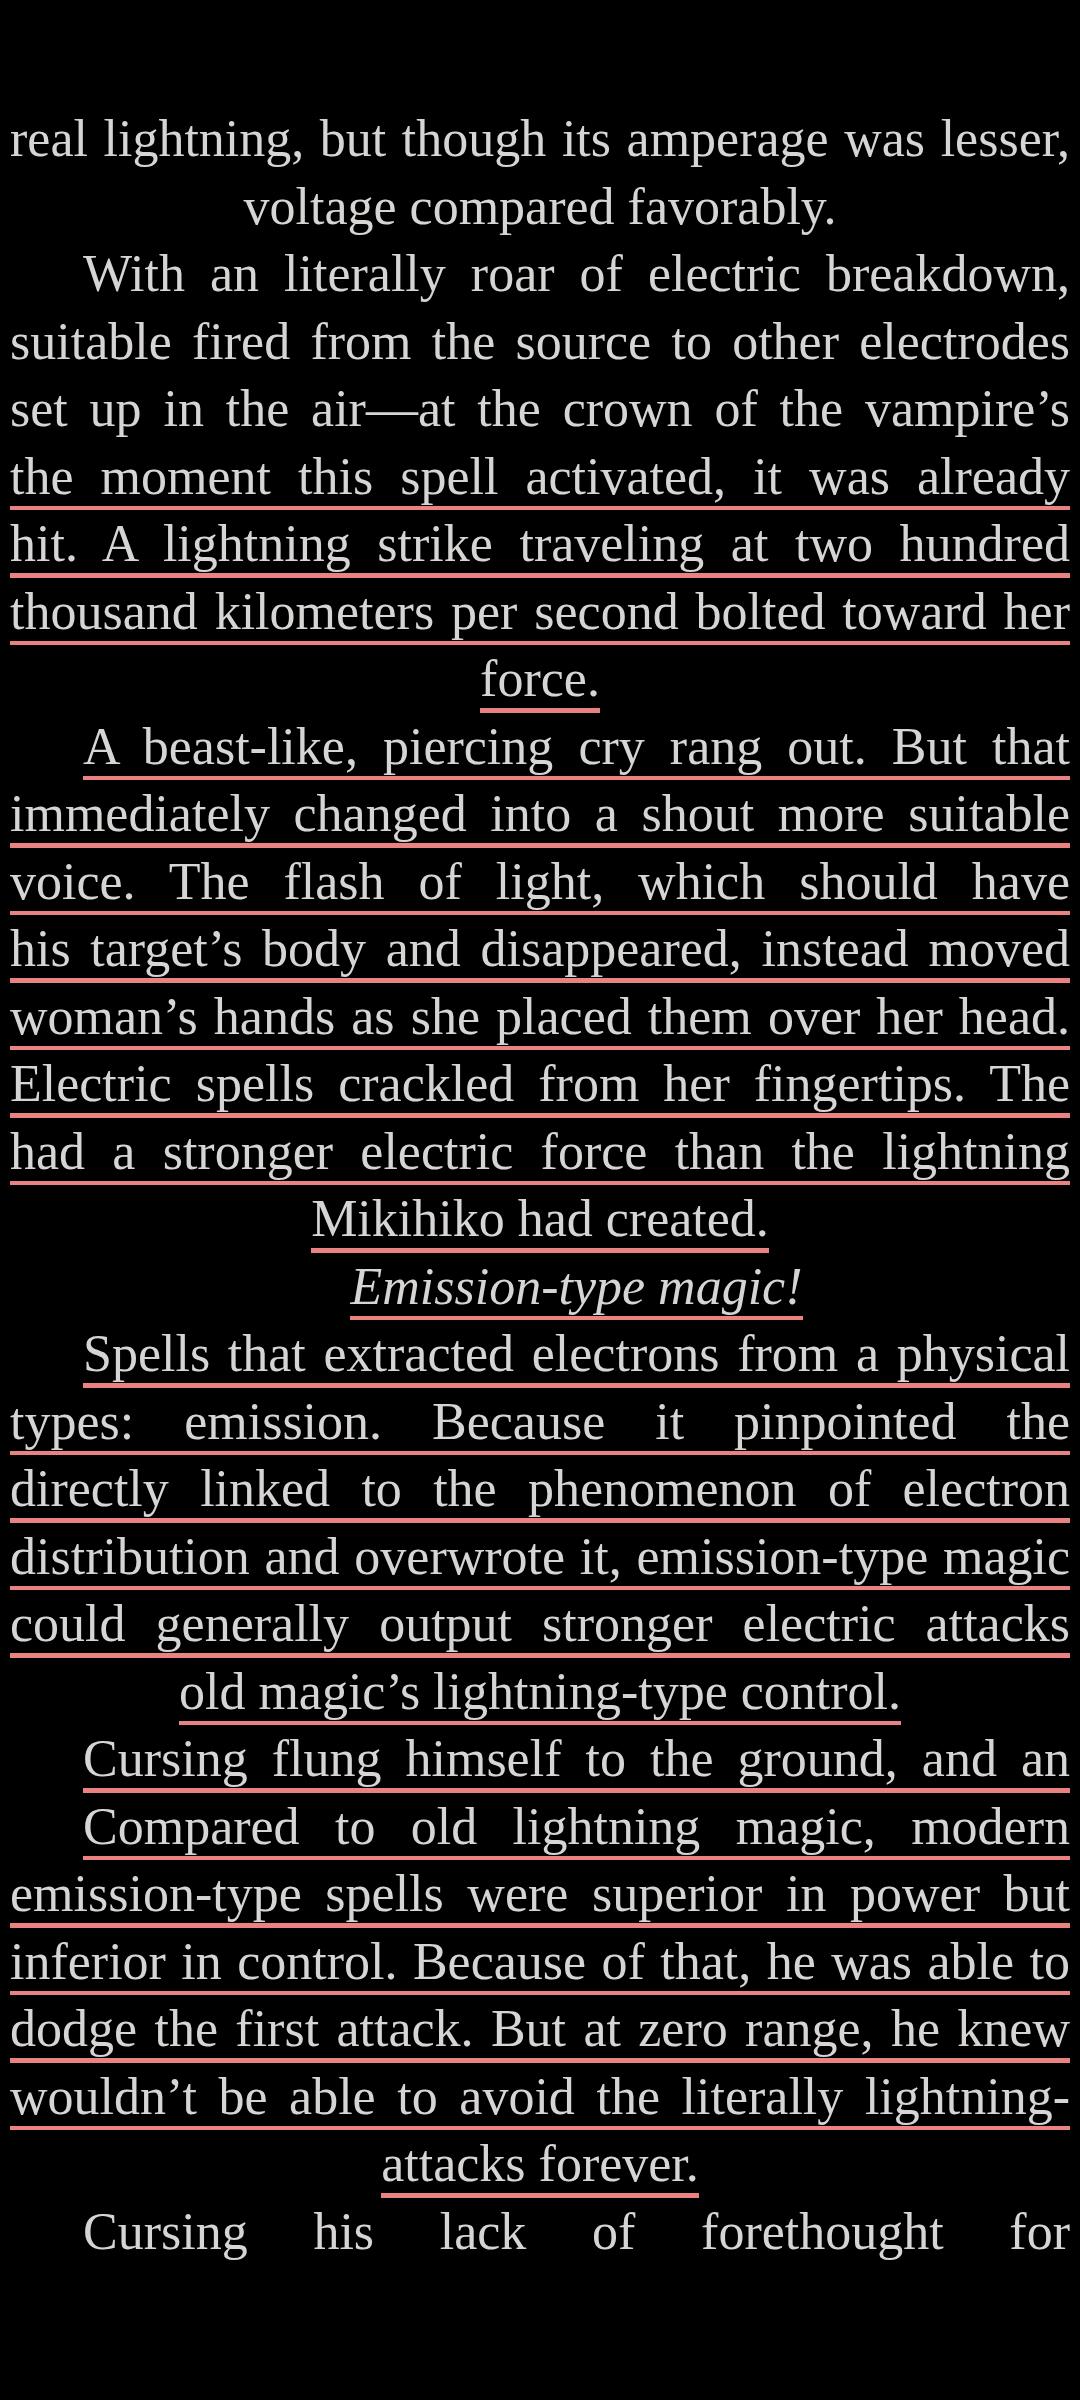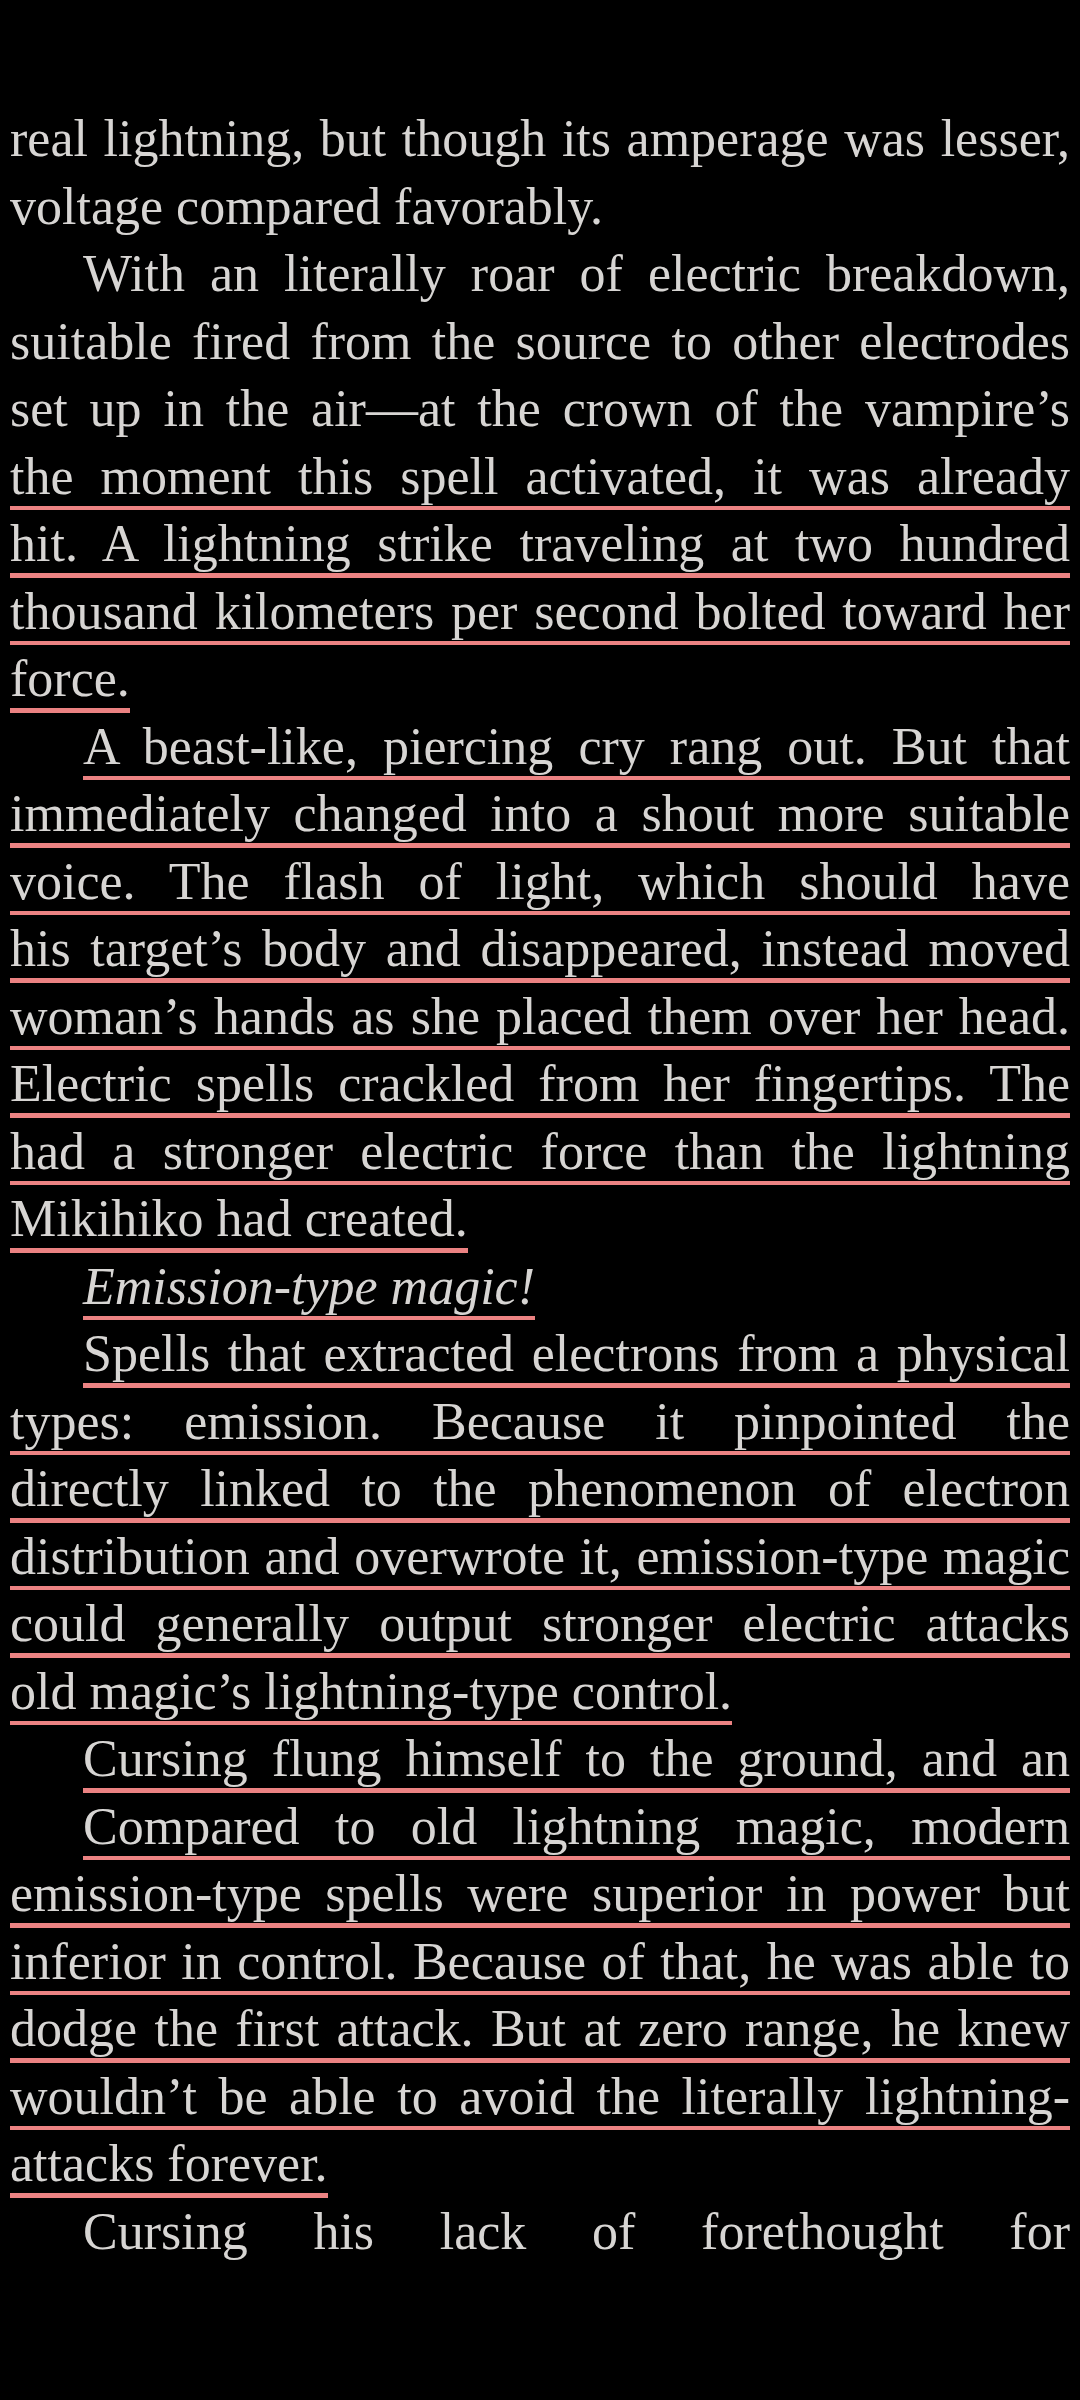--- a/index.html
+++ b/index.html
@@ -21,21 +21,21 @@
     font-family: "Liberation Serif", "DejaVu Serif", serif;
     font-size: 52px;
     line-height: 67.5px;
     padding: 105px 10px 0 10px;
     overflow: hidden;
   }
   .line {
     width: 100%;
     height: 67.5px;
     overflow: hidden;
-    text-align: left;
+    text-align: center;
     white-space: normal;
   }
   .line.justify {
     text-align: justify;
     text-align-last: justify;
     text-justify: inter-word;
   }
   .line.indent { text-indent: 73px; }
   .line.italic { font-style: italic; }
   .hl {

